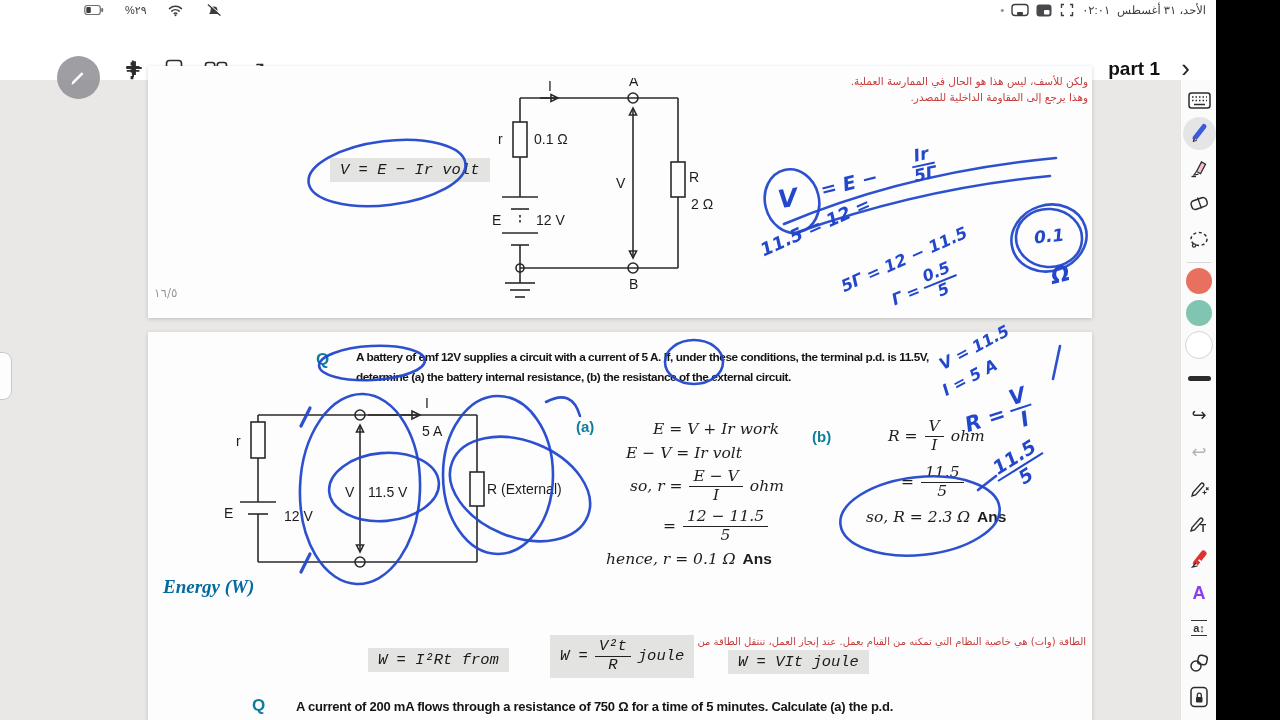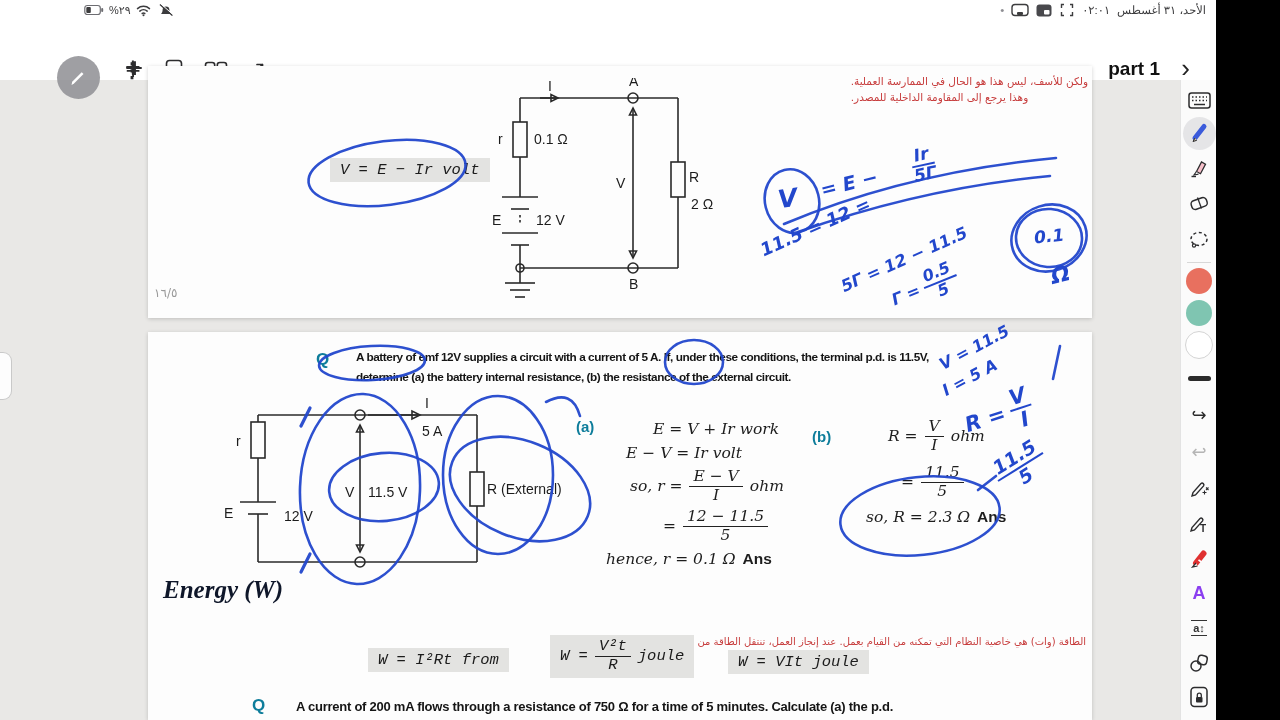--- a/index.html
+++ b/index.html
@@ -1,21 +1,21 @@
 <!DOCTYPE html>
 <html style="--ink-blue: #2247CC; --note-red: #C73C3C; --accent-teal: #0E7D9B; --swatch-red: #E8705F; --swatch-teal: #7FC5B1; --swatch-white: #FFFFFF; --pen-blue: #3B5BDB; --red-pen: #E03131; --purple-font: #8B3EF0;"><head>
 <meta charset="utf-8">
 <style>
   html,body{margin:0;padding:0;}
   body{width:1280px;height:720px;background:#000;position:relative;overflow:hidden;
        font-family:"Liberation Sans",sans-serif;-webkit-font-smoothing:antialiased;}
   .screen{position:absolute;left:0;top:0;width:1216px;height:720px;background:#fff;}
   
   .statusbar{position:absolute;left:0;top:0;width:1216px;height:20px;background:#fff;}
-  .sb-left{position:absolute;left:84px;top:0;height:20px;display:flex;align-items:center;gap:5px;color:#3c3c3e;font-size:11px;}
+  .sb-left{position:absolute;left:84px;top:0;height:20px;display:flex;align-items:center;gap:21px;color:#3c3c3e;font-size:11px;}
   .sb-right{position:absolute;right:10px;top:0;height:20px;display:flex;align-items:center;gap:7px;color:#3c3c3e;font-size:11.5px;}
   .sb-ico{display:inline-flex;align-items:center;}
   
   .toolbar{position:absolute;left:0;top:20px;width:1216px;height:60px;background:#fff;}
   .tb-ico{position:absolute;top:36px;width:28px;height:28px;display:flex;align-items:center;justify-content:center;color:#2c2c2e;cursor:pointer;}
   .fab{position:absolute;left:57px;top:36px;width:43px;height:43px;border-radius:50%;background:rgba(142,142,147,.85);display:flex;align-items:center;justify-content:center;z-index:5;}
   .tb-title{position:absolute;right:56px;top:38px;font-size:19px;font-weight:700;color:#111;}
   .tb-chevron{position:absolute;right:26px;top:33px;font-size:26px;font-weight:400;color:#222;}
   
   .main{position:absolute;left:0;top:80px;width:1180px;height:640px;background:#e9e8e6;}
@@ -30,33 +30,33 @@
   .swatch{width:26px;height:26px;border-radius:50%;}
   .divline{width:24px;height:1px;background:#d8d8d8;}
   .dash{width:23px;height:5px;border-radius:2.5px;background:#2b2b2b;}
   .uglyph{font-size:18px;line-height:1;}
   .fontA{font-size:18px;font-weight:800;color:var(--purple-font);}
   .atsize{font-size:11px;font-weight:700;border-top:1.6px solid #333;border-bottom:1.6px solid #333;padding:1px 2px;color:#333;}
   .black-right{position:absolute;left:1216px;top:0;width:64px;height:720px;background:#000;}
   
   .abs{position:absolute;}
   .formula-box{background:#e3e3e1;padding:3px 10px;font-family:Liberation Mono, monospace;font-style:italic;font-size:15.5px;color:#1c1c1c;white-space:nowrap;}
-  .note-ar{color:var(--note-red);font-size:10.5px;line-height:15.5px;direction:rtl;text-align:left;font-family:"DejaVu Sans",sans-serif;white-space:nowrap;}
+  .note-ar{color:var(--note-red);font-size:10.5px;line-height:15.5px;direction:rtl;text-align:right;font-family:"DejaVu Sans",sans-serif;white-space:nowrap;}
   .pagenum{color:#9a9a9a;font-size:12px;font-family:"DejaVu Sans",sans-serif;}
   .qlabel{color:var(--accent-teal);font-size:17px;font-weight:700;font-family:"Liberation Sans",sans-serif;}
   .qtext{font-size:11.8px;line-height:19.5px;font-weight:700;letter-spacing:-0.45px;color:#151515;width:580px;}
   .qtext2{font-size:13px;font-weight:700;letter-spacing:-0.25px;color:#151515;white-space:nowrap;}
   .eq{font-family:"DejaVu Serif",serif;font-style:italic;font-size:15.5px;color:#1d1d1d;white-space:nowrap;}
   .eqrow{display:flex;align-items:center;gap:7px;}
   .frac{display:inline-block;text-align:center;vertical-align:middle;line-height:1.15;}
   .frac .num{display:block;border-bottom:1.3px solid #222;padding:0 4px;}
   .frac .den{display:block;}
   .ans{font-style:normal;font-family:"Liberation Sans",sans-serif;font-weight:800;}
   .ab{color:var(--accent-teal);font-weight:700;font-style:normal;font-family:"Liberation Sans",sans-serif;font-size:15px;}
-  .serif-title{font-family:"Liberation Serif",serif;font-weight:700;font-style:italic;font-size:25px;color:#0f172a;}
+  .serif-title{font-family:"Liberation Serif",serif;font-weight:700;font-style:italic;font-size:19px;color:#0369a1;}
   .serif-body{font-family:"Liberation Serif",serif;font-size:17.5px;line-height:24px;color:#111;width:920px;}
   
   .hw{position:absolute;color:var(--ink-blue);font-family:"DejaVu Sans",sans-serif;font-style:italic;font-weight:700;white-space:nowrap;}
   .hwfrac{display:inline-block;text-align:center;line-height:1.05;}
   .hwfrac .num{display:block;border-bottom:2.2px solid var(--ink-blue);padding:0 3px;}
   .hwfrac .den{display:block;}
   .ink-svg{position:absolute;left:0;top:0;pointer-events:none;}
   .ink-svg path,.ink-svg ellipse{fill:none;stroke:var(--ink-blue);stroke-width:2.6;stroke-linecap:round;opacity:.95;}
   svg text{font-family:"Liberation Sans",sans-serif;}
   .cir text{font-size:14px;fill:#1c1c1c;}

